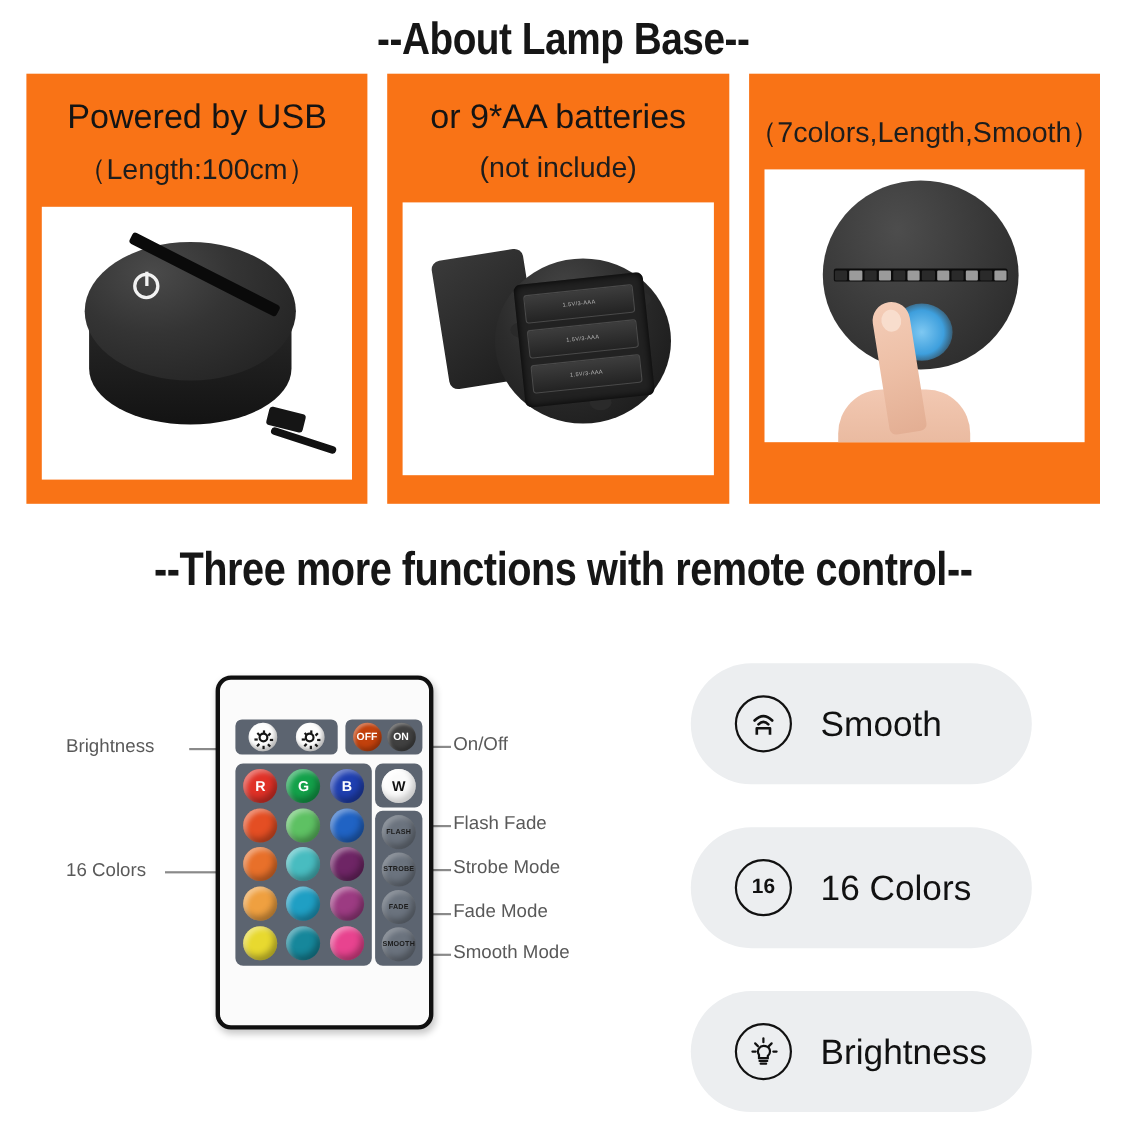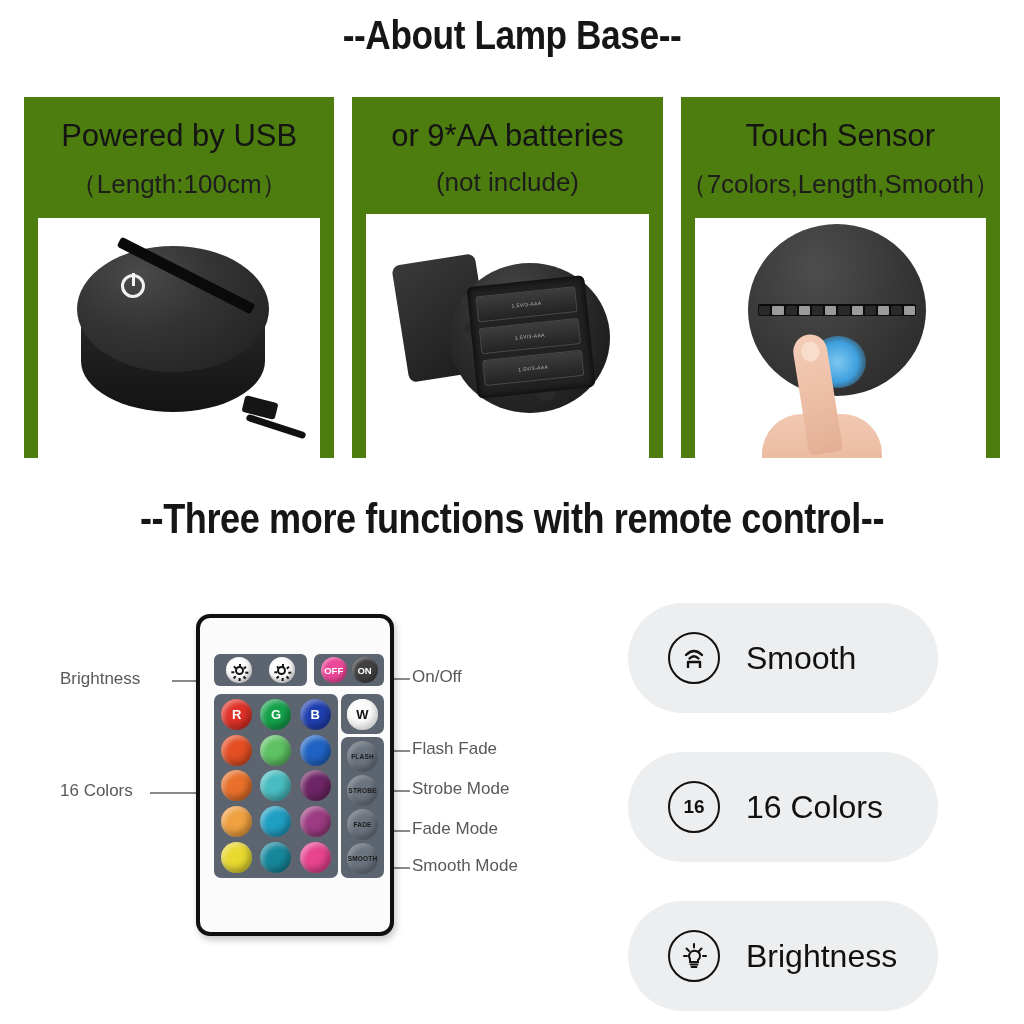--- a/index.html
+++ b/index.html
@@ -43,27 +43,26 @@
     position: absolute;
     top: 67px;
     left: 24px;
     width: 976px;
     height: 391px;
     display: flex;
     gap: 18px;
   }
   .feature-card {
     flex: 1 1 0;
-    background: #4d7c0f;
+    background: #f97316;
     display: flex;
     flex-direction: column;
     align-items: center;
     padding-top: 22px;
     box-sizing: border-box;
-    margin-top: 30px;
   }
   .card-title {
     font-size: 31px;
     font-weight: 400;
     color: #141414;
     text-align: center;
     line-height: 1.1;
     white-space: nowrap;
   }
   .card-subtitle {
@@ -355,21 +354,21 @@
   }
   .sun-glyph span {
     position: absolute;
     left: 2.5px;
     top: -4px;
     width: 1.6px;
     height: 3px;
     background: #151515;
     transform-origin: 0.8px 8.5px;
   }
-  .btn-off { background: #ec4899; font-size: 9.5px; }
+  .btn-off { background: #c2410c; font-size: 9.5px; }
   .btn-on  { background: #404040; font-size: 9.5px; }
 
   .remote-grid {
     position: absolute;
     left: 14px;
     top: 76px;
     width: 170px;
     height: 184px;
   }
   .color-pad {
@@ -537,21 +536,20 @@
             <div class="batt-cell" style="top:10px;">1.5V/3-AAA</div>
             <div class="batt-cell" style="top:42px;">1.5V/3-AAA</div>
             <div class="batt-cell" style="top:74px;">1.5V/3-AAA</div>
           </div>
         </div>
       </div>
     </div>
   </div>
 
   <div class="feature-card">
-    <div class="card-title">Touch Sensor</div>
     <div class="card-subtitle">（7colors,Length,Smooth）</div>
     <div class="card-photo">
       <div class="touch-wrap">
         <div class="touch-disc">
           <div class="led-strip">
             <div class="led-seg dark"></div>
               <div class="led-seg"></div>
               <div class="led-seg dark"></div>
             <div class="led-seg"></div>
               <div class="led-seg dark"></div>

